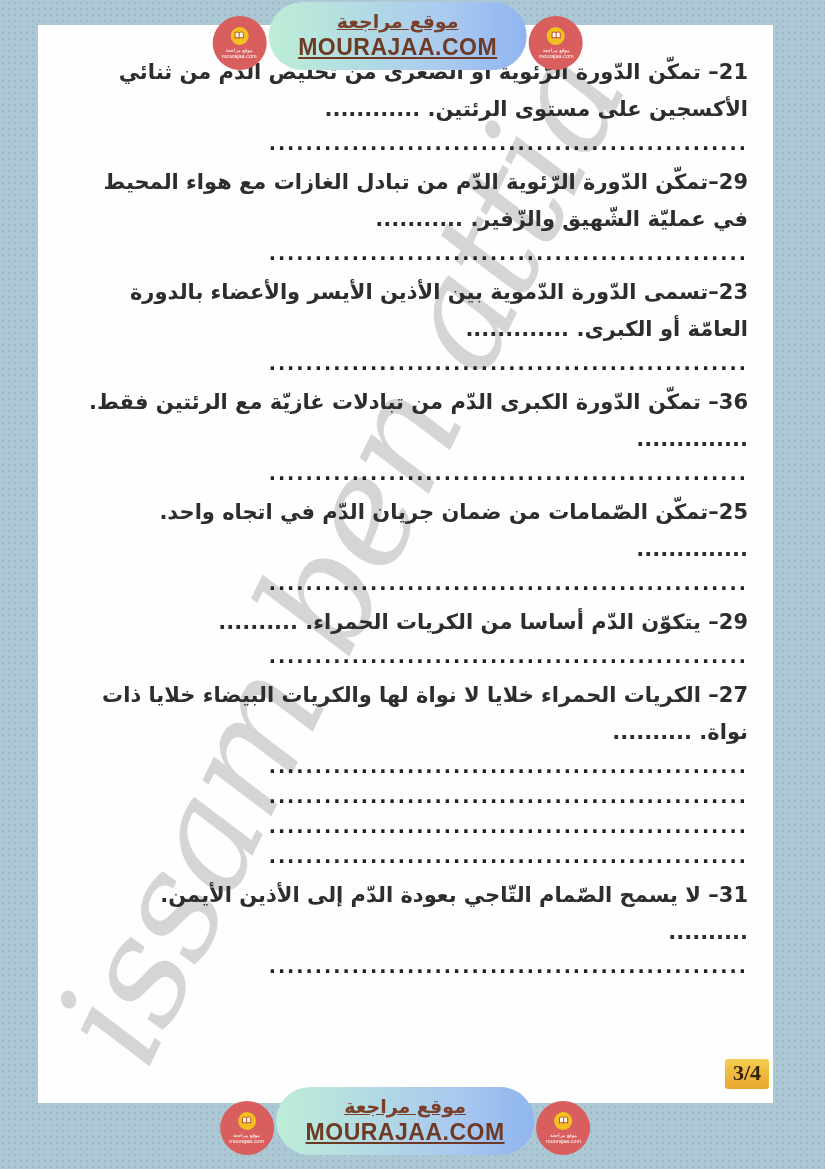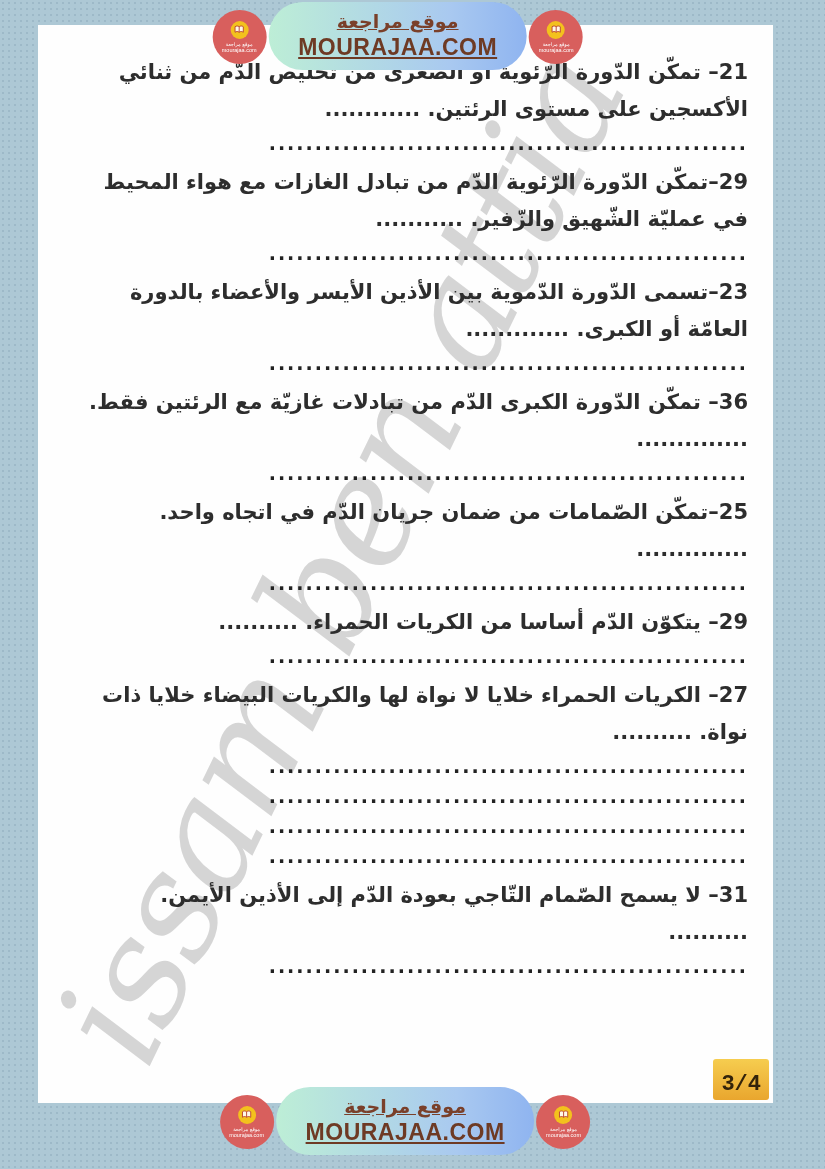--- a/index.html
+++ b/index.html
@@ -33,21 +33,21 @@
   .q-text{
     margin:0;font-size:21px;line-height:37px;font-weight:700;
   }
   .dots-line{
     width:482px;margin:6px 0 11px;
     font-size:19px;font-weight:700;letter-spacing:2px;line-height:19px;
     white-space:nowrap;overflow:hidden;direction:rtl;color:#222;
   }
   
   .brand{
-    position:absolute;left:50%;display:flex;align-items:center;z-index:3;
+    position:absolute;left:50%;display:flex;align-items:flex-end;z-index:3;
   }
   .brand-top{top:0;transform:translateX(-54%);}
   .brand-bottom{bottom:14px;transform:translateX(-52%);}
   .pill{
     background:linear-gradient(90deg,#bdeed6 0%,#a9c9f0 70%,#8fb4f0 100%);
     border-radius:34px;padding:7px 30px 9px;margin:2px 2px 0;
     text-align:center;min-width:170px;
   }
   .site-ar{
     display:block;font-size:19px;font-weight:700;color:#7a402a;
@@ -67,22 +67,22 @@
     width:18px;height:18px;border-radius:50%;background:#f3c11d;
     display:flex;align-items:center;justify-content:center;margin-bottom:2px;
   }
   .logo-line1{font-size:5px;color:#ffffff;line-height:6px;}
   .logo-line2{font-size:5.5px;color:#ffffff;line-height:7px;font-family:"Liberation Sans",sans-serif;}
   
   .page-badge{
     position:absolute;top:1059px;right:56px;z-index:3;
     background:linear-gradient(180deg,#f6cd4f,#e9a62e);
     color:#33230a;font-weight:700;font-size:22px;
-    padding:13px 8px 3px;border-radius:3px;
-    font-family:Liberation Mono, monospace;
+    padding:1px 8px 3px;border-radius:3px;
+    font-family:Liberation Serif, serif;
   }
 </style>
 </head>
 <body>
 
 <div class="page">
 
   <div class="sheet"></div>
 
   <div class="watermark">issam ben attia</div>

